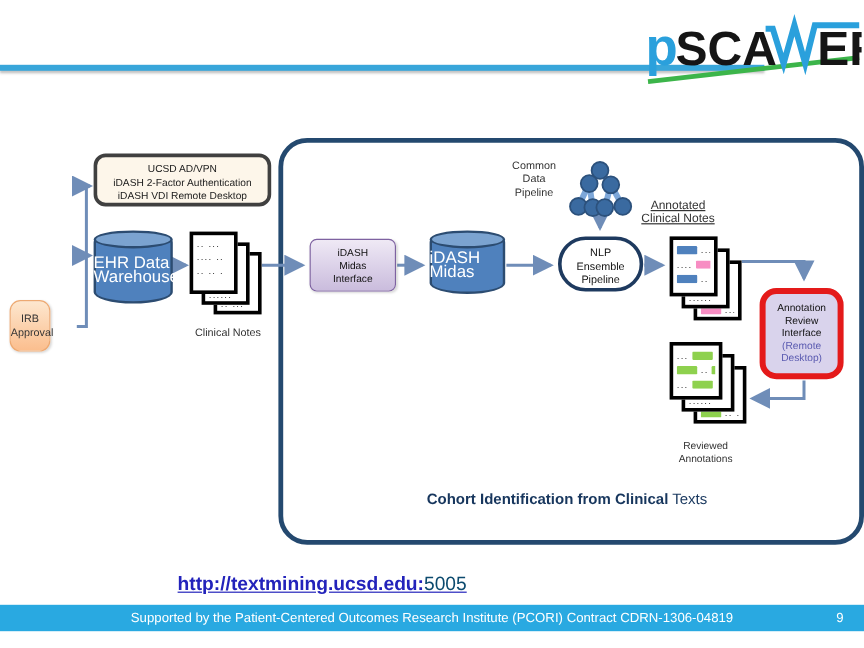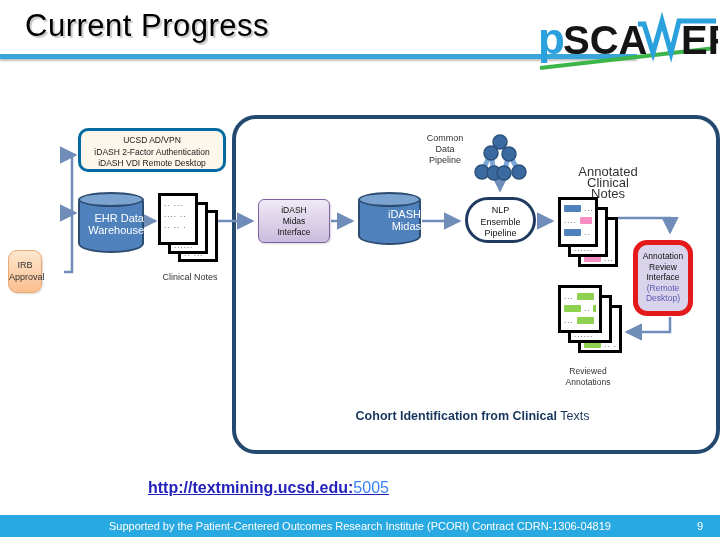--- a/index.html
+++ b/index.html
@@ -5,79 +5,78 @@
   html,body{margin:0;padding:0;background:#fff;}
   .slide{position:relative;width:720px;height:540px;background:#fff;overflow:hidden;
          font-family:"Liberation Sans",sans-serif;}
   
   .title{position:absolute;left:25px;top:8px;font-size:31px;color:#000;
          text-shadow:2px 2px 1px #c9c9c9;letter-spacing:.5px;}
   .title-rule{position:absolute;left:0;top:54px;width:637px;height:5px;background:#38a6da;
               box-shadow:0 2px 2px rgba(120,120,120,.45);}
   .logo{position:absolute;left:538px;top:8px;width:180px;height:66px;}
   
-  .footer{position:absolute;left:0;top:515px;width:720px;height:22px;background:#29a9e1;
+  .footer{position:absolute;left:0;top:504px;width:720px;height:22px;background:#29a9e1;
           color:#fff;font-size:11px;display:flex;align-items:center;}
   .footer-text{flex:1;text-align:center;padding-left:40px;}
   .footer-page{width:40px;text-align:center;}
   
   .container-box{position:absolute;left:232px;top:115px;width:480px;height:331px;
                  border:4px solid #24496f;border-radius:24px;background:#fff;z-index:1;}
   .connectors{position:absolute;left:0;top:0;z-index:4;pointer-events:none;}
   
   .node{position:absolute;z-index:6;box-sizing:border-box;text-align:center;}
-  .vpn-box{left:78px;top:128px;width:148px;height:44px;border:3px solid #0369a1;border-radius:10px;
+  .vpn-box{left:78px;top:128px;width:148px;height:44px;border:3px solid #404040;border-radius:10px;
            background:#fdf6ea;font-size:8.5px;line-height:11.5px;color:#1a1a1a;padding-top:4px;}
   .irb-box{left:8px;top:250px;width:34px;height:43px;border:1.5px solid #eda972;border-radius:9px;
            background:linear-gradient(#fde7cf,#fbbe8e);font-size:9px;line-height:12px;color:#333;
            padding-top:8px;box-shadow:1px 1px 2px rgba(0,0,0,.15);}
   .lav-box{left:258px;top:199px;width:72px;height:44px;border:1.5px solid #7e62a1;border-radius:6px;
            background:linear-gradient(#efe9f5,#cabcdd);font-size:8.5px;line-height:11px;color:#111;
            padding-top:5px;box-shadow:1px 1px 2px rgba(0,0,0,.15);}
   .nlp-box{left:465px;top:197px;width:71px;height:46px;border:3px solid #1e3a5f;border-radius:23px;
            background:#fff;font-size:9px;line-height:11.5px;color:#111;padding-top:5px;}
-  .review-box{left:633px;top:240px;width:60px;height:76px;border:5px solid #e41a1a;border-radius:14px;
+  .review-box{left:633px;top:240px;width:70px;height:76px;border:5px solid #e41a1a;border-radius:14px;
               background:#d9d3ec;font-size:8.5px;line-height:10.5px;color:#111;padding-top:6px;}
   .review-sub{color:#5a5ab0;}
   
   .cyl{position:absolute;z-index:6;}
   .cyl .cyl-top{position:absolute;left:0;right:0;top:0;height:15px;border-radius:50%;
                 background:#7ba3d0;border:2px solid #2c4c71;box-sizing:border-box;z-index:2;}
   .cyl .cyl-body{position:absolute;left:0;right:0;top:7px;bottom:0;background:#4f81bd;
                  border:2px solid #2c4c71;border-radius:4px 4px 42px 42px/4px 4px 12px 12px;
                  box-sizing:border-box;z-index:1;}
-  .cyl .cyl-label{position:absolute;left:0;right:0;z-index:3;color:#fff;font-size:11px;
-                  line-height:12px;text-align:right;}
+  .cyl .cyl-label{position:absolute;left:0;right:0;z-index:3;color:#fff;font-size:14px;
+                  line-height:12px;text-align:left;}
   .ehr-cyl{left:78px;top:192px;width:66px;height:61px;}
   .midas-cyl{left:358px;top:192px;width:63px;height:53px;}
   
   .stack{position:absolute;z-index:6;}
   .page{position:absolute;background:#fff;border:3px solid #000;box-sizing:border-box;}
   .row{display:flex;align-items:center;gap:3px;margin:5px 3px 0 3px;font-size:8px;
        letter-spacing:1px;color:#333;line-height:6px;white-space:nowrap;overflow:hidden;}
   .page .bottom-row{position:absolute;left:3px;right:3px;bottom:2px;margin:0;}
   .bar{display:inline-block;height:7px;min-width:17px;border-radius:1px;}
   .bar-blue{background:#4f81bd;}
   .bar-pink{background:#f78dc3;}
   .bar-green{background:#8ed14e;}
   
   .small-label{position:absolute;z-index:6;font-size:9px;line-height:11px;color:#333;text-align:center;}
   .caption{position:absolute;left:240px;top:409px;width:465px;text-align:center;z-index:6;
            font-size:12.5px;color:#17365d;font-weight:bold;}
   .caption .light{font-weight:normal;}
   .link-line{position:absolute;left:148px;top:479px;font-size:16px;font-weight:bold;color:#2323bb;
              text-decoration:underline;z-index:6;}
-  .link-line .port{font-weight:normal;color:#3b82f6;}
+  .link-line .port{font-weight:normal;color:#0c4a6e;}
 </style>
 </head>
 <body>
 
 <div class="slide">
 
-  <div class="title">Current Progress</div>
   <div class="title-rule"></div>
 
   <div class="logo">
     <svg width="180" height="66" viewBox="0 0 180 66">
       <line x1="2" y1="60" x2="178" y2="40" stroke="#3cb54a" stroke-width="4"></line>
       <text x="0" y="46" font-family="Liberation Sans, sans-serif" font-size="44" font-weight="bold" fill="#2aa0dc">p</text>
       <text x="25" y="46" font-family="Liberation Sans, sans-serif" font-size="40" font-weight="bold" fill="#151515">SCA</text>
       <polyline points="100,16 106,16 115,45 124,13 133,45 141,13 146,13 178,13" fill="none" stroke="#2aa0dc" stroke-width="5"></polyline>
       <text x="143" y="46" font-family="Liberation Sans, sans-serif" font-size="40" font-weight="bold" fill="#151515">ER</text>
     </svg>
@@ -180,21 +179,21 @@
         <circle cx="49" cy="44" r="7"></circle>
     </g>
   </svg>
 
   <div class="node nlp-box">
     <div>NLP</div>
     <div>Ensemble</div>
     <div>Pipeline</div>
   </div>
 
-  <div class="small-label" style="left:570px;top:166px;width:76px;font-size:13px;">
+  <div class="small-label" style="left:527px;top:166px;width:76px;font-size:10px;text-decoration:underline;">
     <div>Annotated</div>
     <div>Clinical Notes</div>
   </div>
   <div class="stack" style="left:558px;top:197px;width:62px;height:72px;">
     <div class="page" style="left:20px;top:20px;width:40px;height:50px;z-index:1;">
       <div class="row bottom-row">
           <span class="bar bar-pink"></span>
           <span>...</span>
         </div>
     </div>

